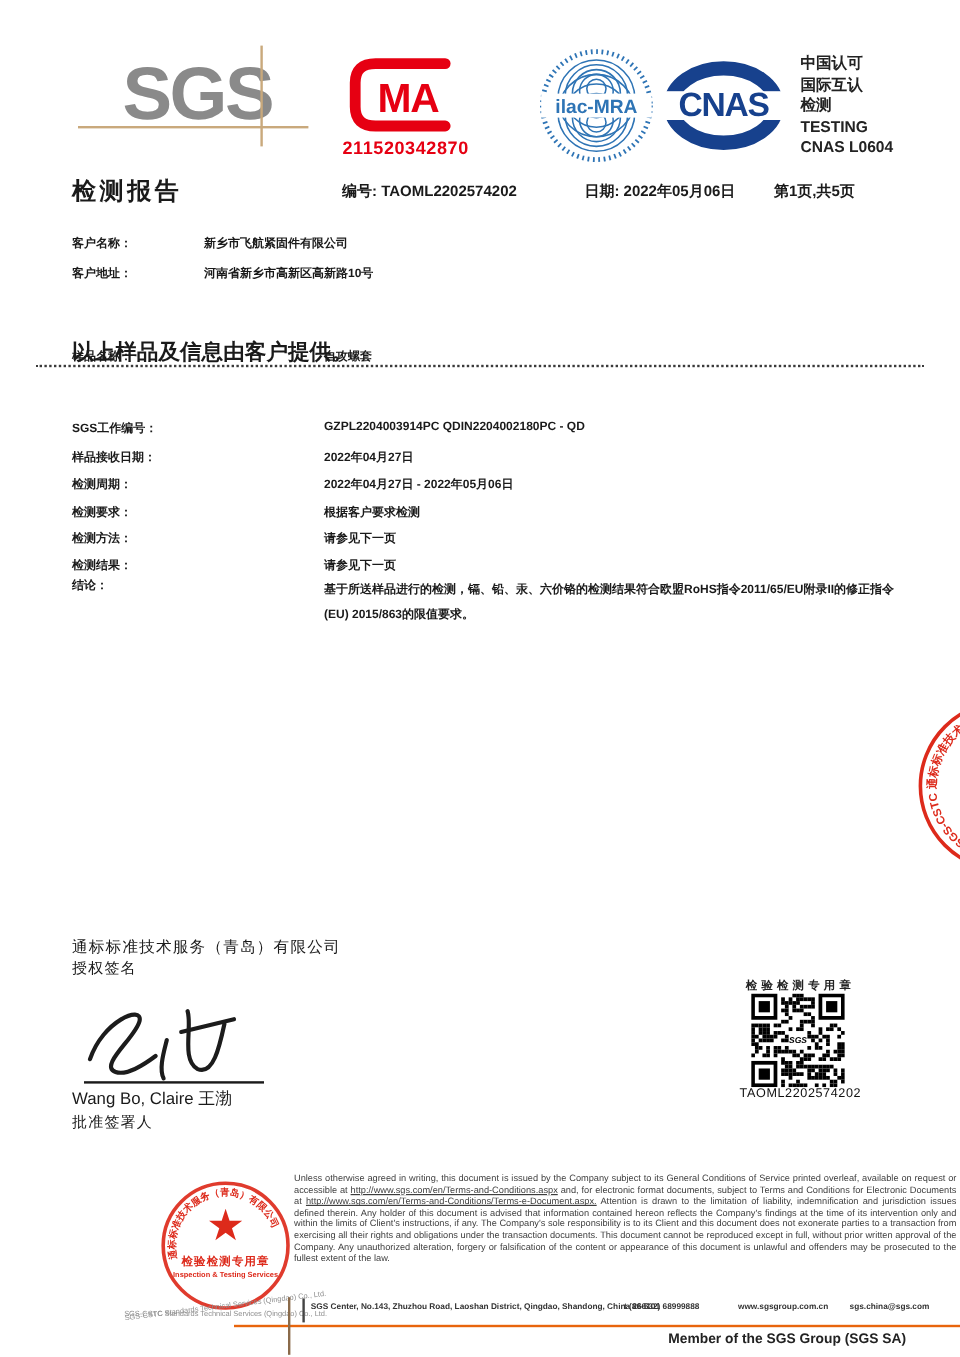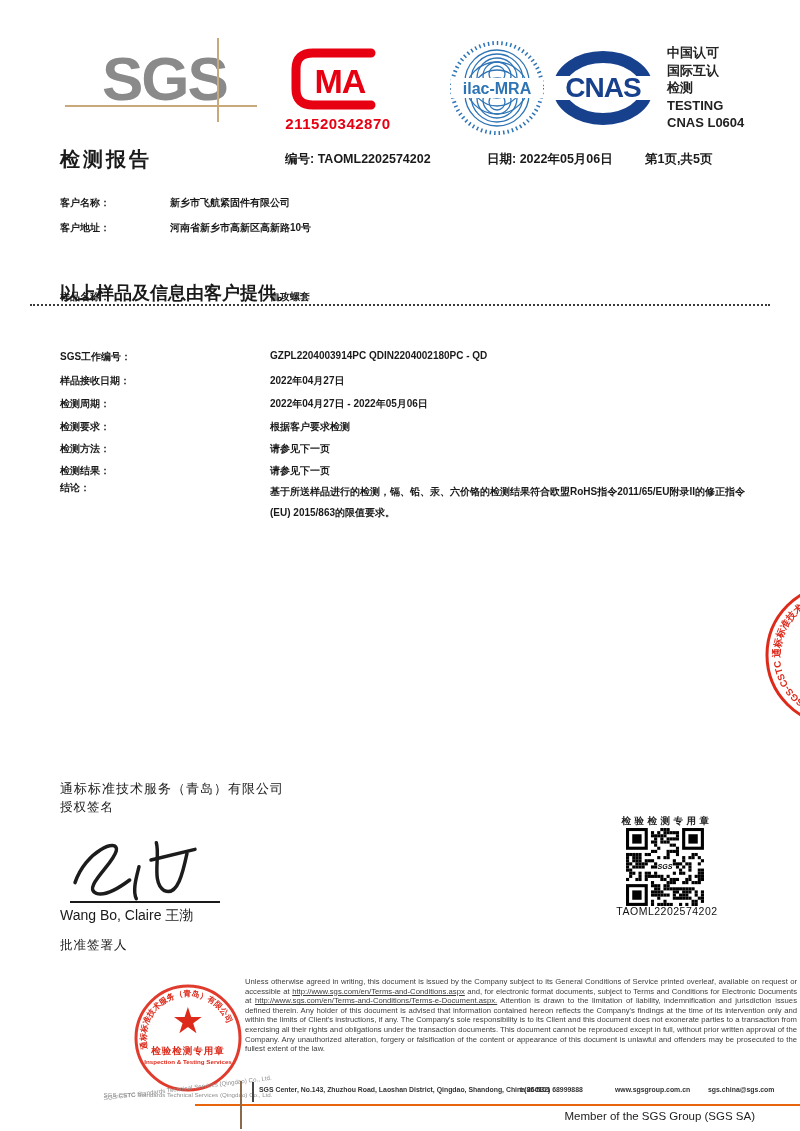--- a/index.html
+++ b/index.html
@@ -21,33 +21,33 @@
   .trow{position:absolute;left:60px;right:30px;height:20px;font-size:10px;font-weight:bold;}
   .lbl{position:absolute;left:0;white-space:nowrap;}
   .val{position:absolute;white-space:nowrap;}
   .val.wrap{white-space:normal;}
   .note{font-size:18px;font-weight:bold;}
   .dotline{border-top:2px dotted #3a3a3a;height:0;}
   
   .sig-company{font-size:13px;letter-spacing:1px;}
   .sig-label{font-size:12.5px;letter-spacing:1px;}
   .sig-name{font-size:14px;}
-  .sig-role{font-size:12.5px;letter-spacing:1px;margin-top:10px;}
+  .sig-role{font-size:12.5px;letter-spacing:1px;}
   .sigline{background:#1a1a1a;height:2px;}
   
   .qr-caption{font-size:9.5px;letter-spacing:3.5px;text-align:center;font-weight:600;color:#222;white-space:nowrap;}
   .qr-code-text{font-size:10.5px;text-align:center;color:#111;letter-spacing:.5px;}
   
   .legal{font-size:7.7px;line-height:9.6px;text-align:justify;color:#3d3d3d;}
   .legal .u{text-decoration:underline;}
   .attention{font-size:7.7px;line-height:9.6px;font-weight:bold;color:var(--attention-orange,#e8650d);}
   .attention .u{text-decoration:underline;}
   
   .f-addr,.f-item{font-size:6.9px;color:#333;font-weight:600;white-space:nowrap;}
-  .member{font-size:11.5px;font-weight:normal;color:#222;}
+  .member{font-size:11.5px;font-weight:bold;color:#222;}
   svg text{font-family:"Liberation Sans",sans-serif;}
 </style>
 </head>
 <body>
 
 <div id="page">
 
   <div class="abs" style="left:62px;top:40px;width:195px;height:95px;">
     <div class="abs sgs-word" style="left:40px;top:8px;">SGS</div>
     <div class="abs tanline" style="left:3px;top:65px;width:192px;height:2px;"></div>

